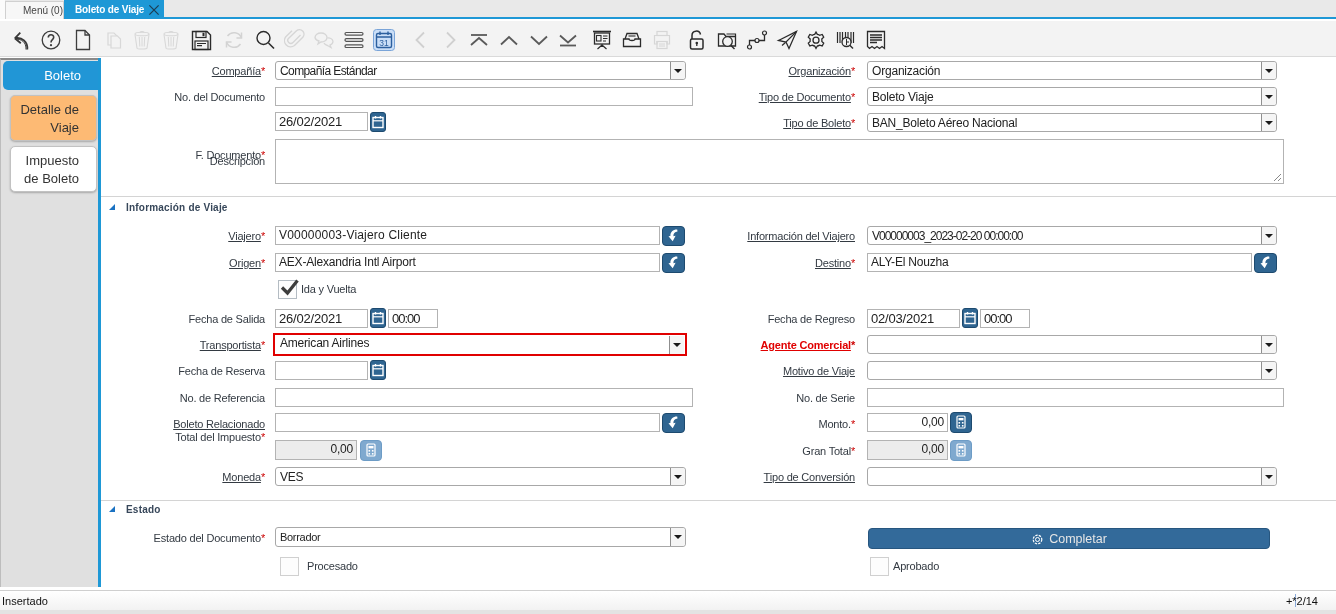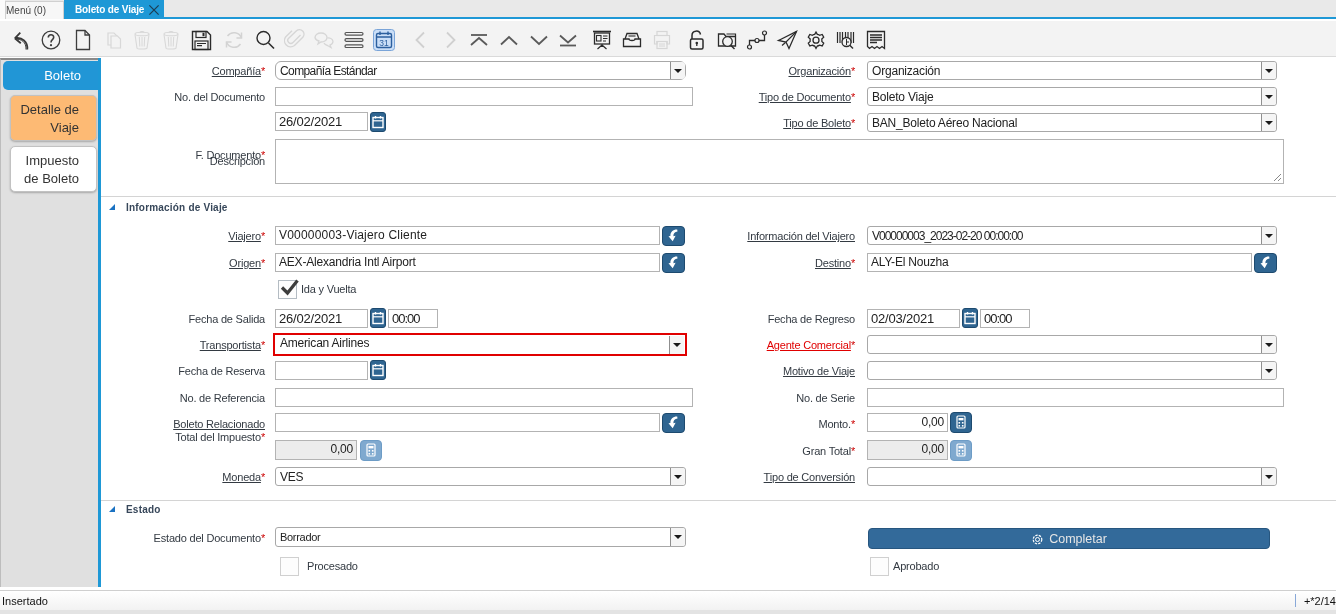--- a/index.html
+++ b/index.html
@@ -3,21 +3,21 @@
 <meta charset="utf-8">
 <style>
 * { margin:0; padding:0; box-sizing:border-box; }
 html,body { width:1336px; height:614px; overflow:hidden; }
 body { font-family:"Liberation Sans", sans-serif; background:#fff; position:relative; }
 #page { position:absolute; left:0; top:0; width:1336px; height:614px; }
 .abs { position:absolute; }
 
 
 #tabbar { left:0; top:0; width:1336px; height:19px; background:#e9e9e9; border-bottom:2px solid #1e98d6; }
-#tab1 { left:5px; top:1px; width:59px; height:18px; background:#f7f7f7; border:1px solid #d0d0d0; border-bottom:none; color:#454545; font-size:10px; text-align:left; line-height:18px; }
+#tab1 { left:5px; top:1px; width:59px; height:18px; background:#f7f7f7; border:1px solid #d0d0d0; border-bottom:none; color:#454545; font-size:10px; text-align:right; line-height:18px; }
 #tab2 { left:64px; top:0px; width:100px; height:19px; background:#1e98d6; color:#fff; font-size:10px; font-weight:bold; line-height:19px; padding-left:11px; letter-spacing:-0.15px; position:absolute; }
 #tab2 .x { position:absolute; right:4px; top:4px; width:12px; height:12px; }
 
 
 #toolbar { left:0; top:21px; width:1336px; height:36px; background:#f3f3f3; border-bottom:1px solid #dadada; }
 .tbi { position:absolute; top:29px; width:22px; height:22px; }
 
 
 #sidebar { left:0; top:58px; width:98px; height:529px; background:#e0e0e0; border-top:2px solid #8a8a8a; border-left:1px solid #bdbdbd; }
 #vline { left:98px; top:58px; width:3px; height:529px; background:#1e98d6; }
@@ -25,21 +25,21 @@
 #sc1 { left:3px; top:61px; width:95px; height:29px; background:#2196d6; border-radius:5px 0 0 5px; color:#fff; line-height:29px; padding-right:17px; }
 #sc2 { left:10px; top:95px; width:87px; height:46px; background:#fdba74; border:1px solid #c2c2c2; border-radius:5px; box-shadow:0 1px 2px rgba(0,0,0,.25); color:#333; padding:5px 17px 0 0; line-height:18px; }
 #sc3 { left:10px; top:146px; width:87px; height:46px; background:#fff; border:1px solid #c2c2c2; border-radius:5px; box-shadow:0 1px 2px rgba(0,0,0,.25); color:#333; padding:5px 17px 0 0; line-height:18px; }
 
 
 #content { left:101px; top:57px; width:1235px; height:530px; background:#fff; }
 
 .lbl { position:absolute; height:16px; font-size:11px; letter-spacing:-0.2px; color:#333a42; text-align:right; line-height:16px; white-space:nowrap; }
 .lbl u { text-decoration:underline; }
 .star { color:#cc0000; }
-.red { color:#e00000; }
+.red { color:#e00000;font-weight:bold; }
 
 .fld { line-height:17px; position:absolute; background:#fff; border:1px solid #b3b3b3; font-size:12px; letter-spacing:-0.2px; color:#222; line-height:17px; padding:0 3px; white-space:nowrap; overflow:hidden; }
 .ro { background:#ececec; }
 .num { text-align:right; }
 
 .combo { position:absolute; background:#fff; border:1px solid #a8a8a8; border-radius:3px; font-size:12px; letter-spacing:-0.2px; color:#222; }
 .combo .v { position:absolute; left:4px; top:2px; line-height:15px; white-space:nowrap; }
 .combo .b { position:absolute; right:0; top:0; bottom:0; width:15px; background:#f5f5f5; border-left:1px solid #8f8f8f; border-radius:0 3px 3px 0; }
 .combo .b:after { content:""; position:absolute; left:3px; top:7px; border-left:4px solid transparent; border-right:4px solid transparent; border-top:4px solid #1a1a1a; }
 
@@ -240,21 +240,21 @@
   </div>
   <div id="sidebar" class="abs"></div>
   <div id="vline" class="abs"></div>
   <div id="sc1" class="scard">Boleto</div>
   <div id="sc2" class="scard">Detalle de Viaje</div>
   <div id="sc3" class="scard">Impuesto de Boleto</div>
   <div id="content" class="abs"></div>
   <div id="form">
 
     <div class="lbl" style="left:65px;top:63px;width:200px;"><u>Compañía</u><span class="star">*</span></div>
-    <div class="combo" style="left:275px;top:61px;width:411px;height:19px;border-radius:6px;">
+    <div class="combo" style="left:275px;top:61px;width:411px;height:19px;">
         <span class="v" style="letter-spacing:-0.6px;">Compañía Estándar</span>
         <span class="b"></span>
       </div>
     <div class="lbl" style="left:655px;top:63px;width:200px;"><u>Organización</u><span class="star">*</span></div>
     <div class="combo" style="left:867px;top:61px;width:410px;height:19px;">
         <span class="v">Organización</span>
         <span class="b"></span>
       </div>
 
     <div class="lbl" style="left:65px;top:89px;width:200px;">No. del Documento</div>
@@ -426,16 +426,16 @@
         </svg>Completar</div>
 
     <div class="cb" style="left:280px;top:557px;border-color:#d0d0d0;"></div>
     <div class="cblbl" style="left:307px;top:560px;">Procesado</div>
     <div class="cb" style="left:870px;top:557px;border-color:#d0d0d0;"></div>
     <div class="cblbl" style="left:893px;top:560px;">Aprobado</div>
   </div>
   <div id="statusbar" class="abs">
       <span style="position:absolute;left:2px;top:4px;">Insertado</span>
     <span style="position:absolute;left:1295px;top:3px;width:1px;height:13px;background:#88a8d8;"></span>
-    <span style="position:absolute;right:0;top:4px;">+*2/14</span>
+    <span style="position:absolute;right:18px;top:4px;">+*2/14</span>
   </div>
   <div id="bottomstrip" class="abs"></div>
 </div>
 
 </body></html>

